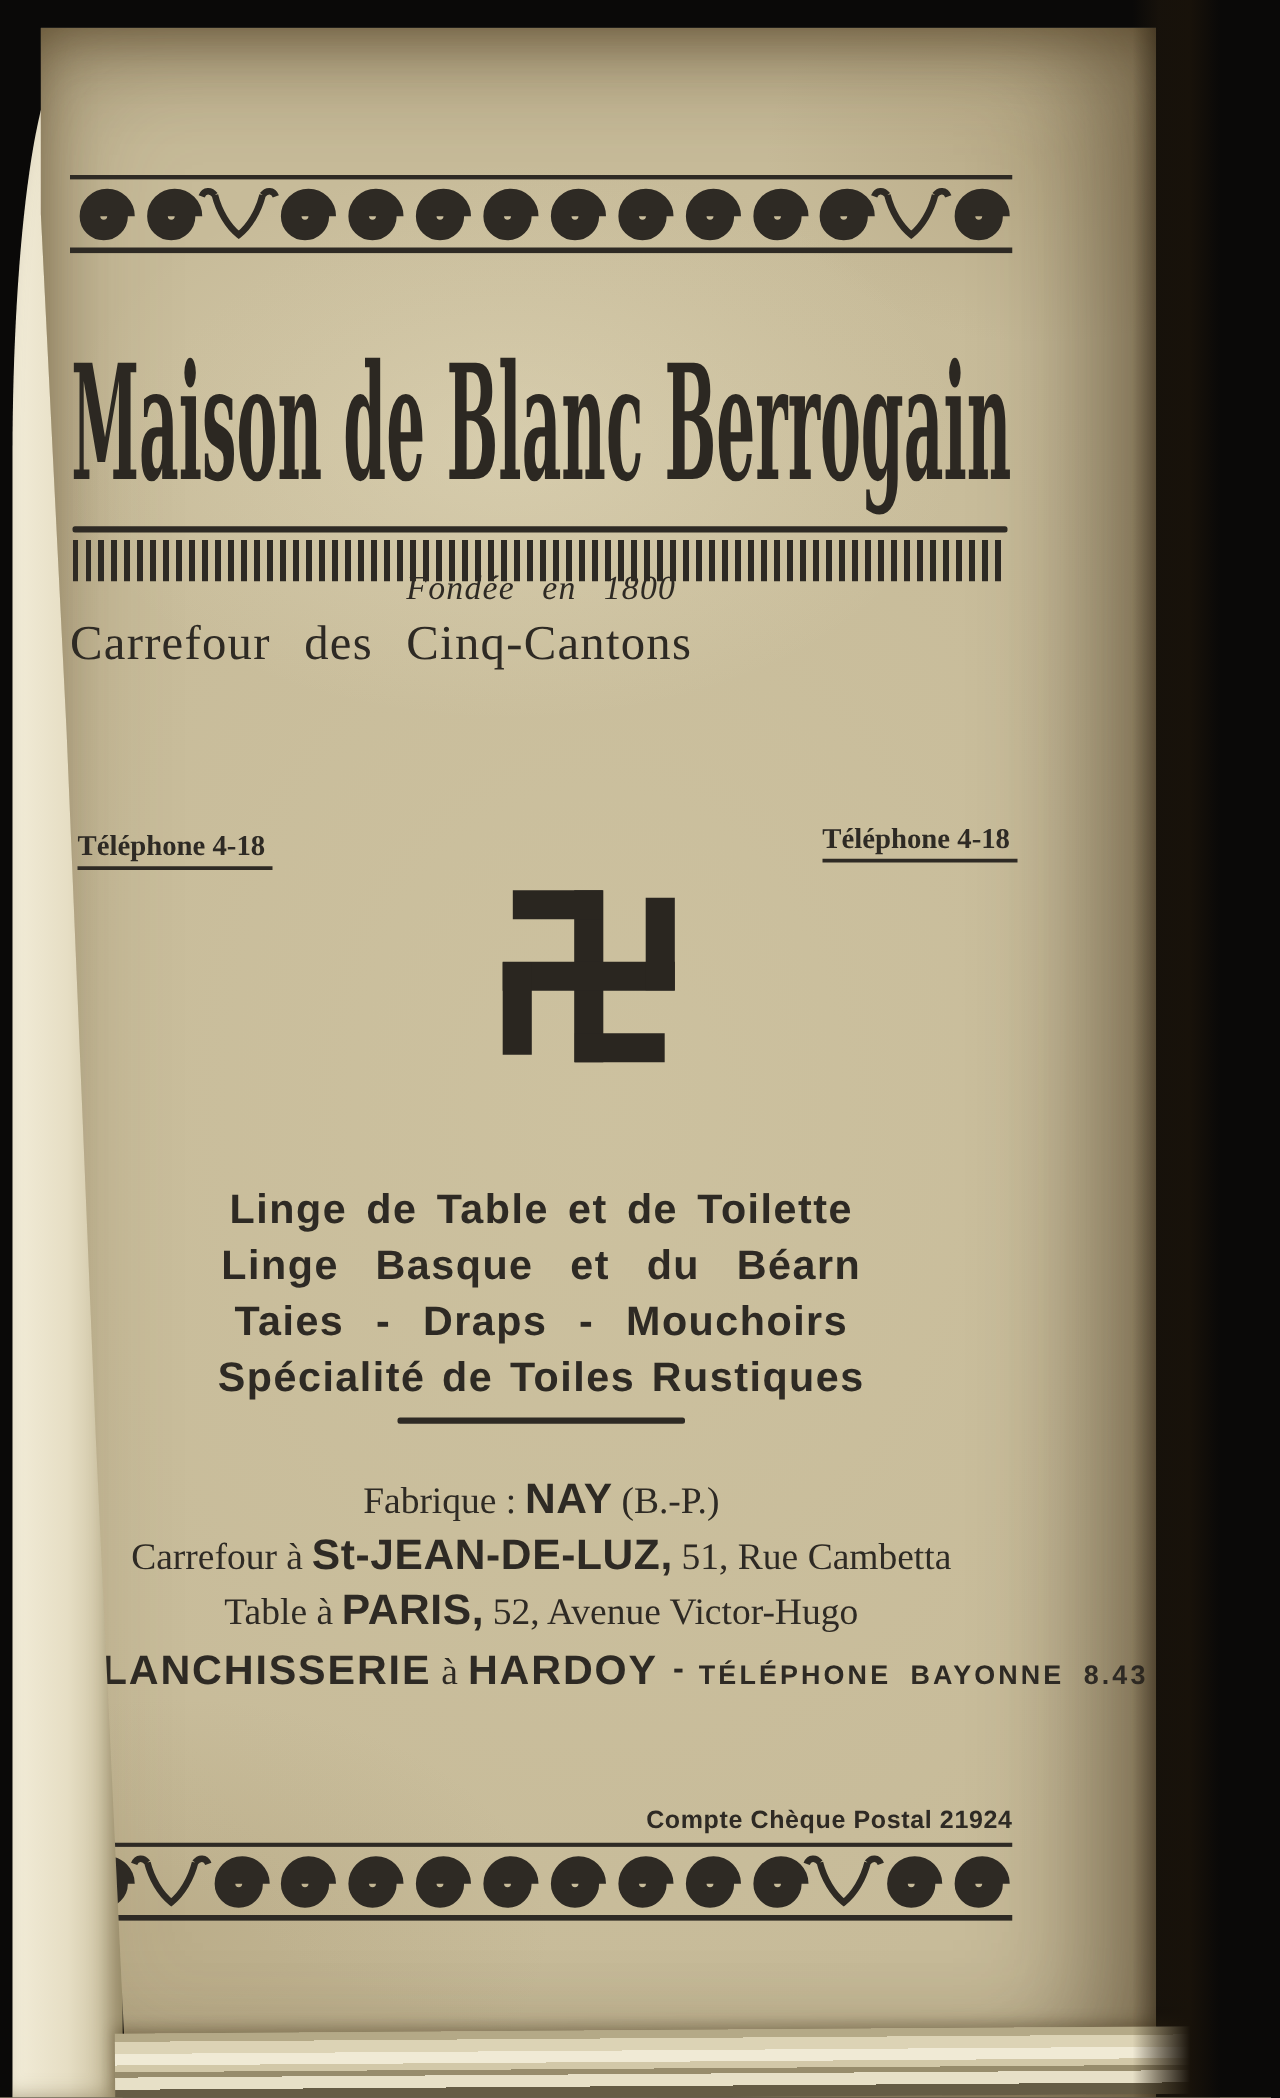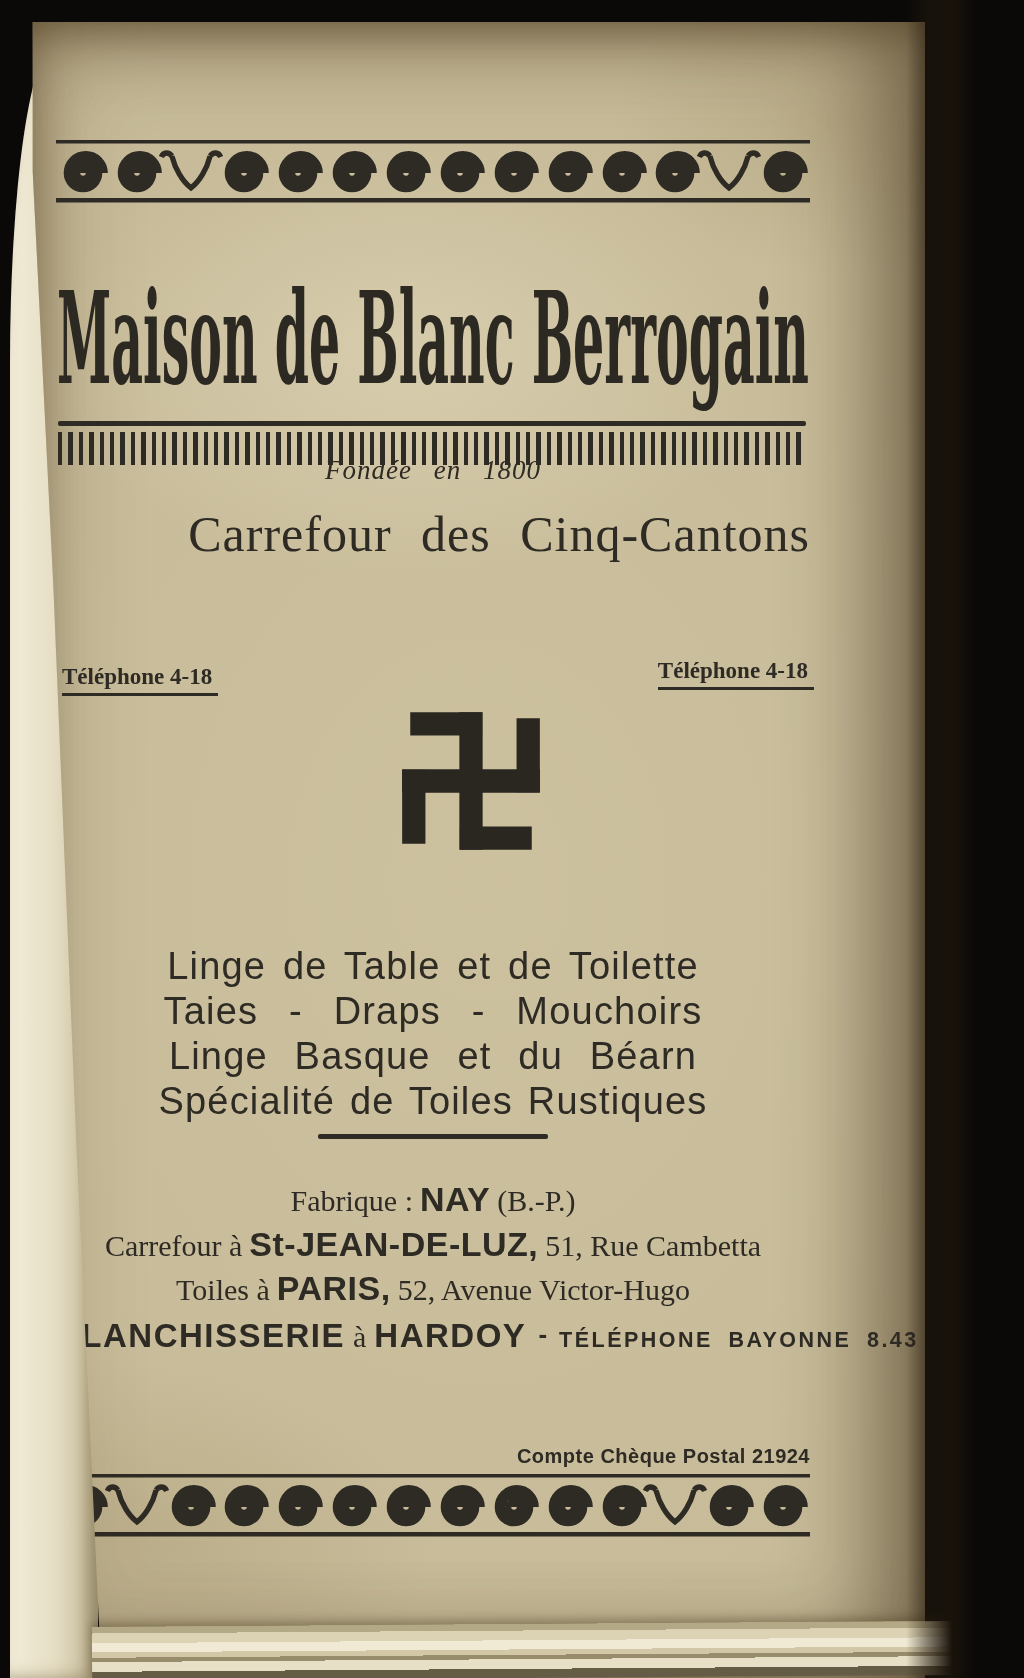--- a/index.html
+++ b/index.html
@@ -60,37 +60,37 @@
   }
 
   .masthead-rule{top:399px;left:2px;width:748px;height:5px;background:#2e2a24;border-radius:2px;}
   .tick-row{
     top:410px;left:2px;width:748px;height:33px;
     background:repeating-linear-gradient(90deg,#2e2a24 0 4.4px, transparent 4.4px 10.4px);
   }
 
   .founded{top:433px;left:0;width:100%;text-align:center;
     font-style:italic;font-size:27px;letter-spacing:1px;word-spacing:14px;}
-  .carrefour{top:483px;left:0;width:100%;text-align:right;
-    font-size:50px;letter-spacing:1px;word-spacing:16px;}
+  .carrefour{top:470px;left:0;width:100%;text-align:left;
+    font-size:39px;letter-spacing:1px;word-spacing:16px;}
   .city{top:542px;left:0;width:100%;text-align:center;}
   .city span{
     display:inline-block;font-family:"Liberation Sans",sans-serif;font-weight:bold;
     font-size:41px;letter-spacing:10px;padding:0 8px 7px 16px;
     border-bottom:5px solid #2e2a24;
   }
   .phone-row{top:642px;left:0;width:100%;height:40px;font-weight:bold;font-size:23px;}
   .phone-left{position:absolute;left:6px;top:0;}
   .phone-right{position:absolute;right:-4px;top:-6px;}
   .phone-row span span{display:inline-block;border-bottom:3px solid #2e2a24;padding:0 6px 3px 0;}
 
   .swastika{top:678px;left:334px;}
 
   .products{top:922px;left:0;width:100%;text-align:center;
-    font-family:"Liberation Sans",sans-serif;font-weight:normal;font-size:38px;letter-spacing:1.2px;}
+    font-family:"Liberation Sans",sans-serif;font-weight:bold;font-size:33px;letter-spacing:1.2px;}
   .products div{height:45px;line-height:45px;}
   .products div:nth-child(1){word-spacing:5px;}
   .products div:nth-child(2){word-spacing:19px;}
   .products div:nth-child(3){word-spacing:15px;}
   .products div:nth-child(4){word-spacing:3px;}
 
   .divider{top:1112px;left:262px;width:230px;height:5px;background:#2e2a24;border-radius:2px;}
 
   .loc-line{left:0;width:100%;text-align:center;font-size:30px;}
   .loc-fabrique{top:1158px;}
@@ -175,35 +175,35 @@
         <path d="M12,80 H148"></path>
         <path d="M91,23.5 H20"></path>
         <path d="M136.5,91 V18"></path>
         <path d="M69,136.5 H140"></path>
         <path d="M23.5,69 V142"></path>
       </g>
     </svg>
 
     <div class="products">
       <div>Linge de Table et de Toilette</div>
+      <div>Linge Basque et du Béarn</div>
       <div>Taies - Draps - Mouchoirs</div>
-      <div>Linge Basque et du Béarn</div>
       <div>Spécialité de Toiles Rustiques</div>
     </div>
 
     <div class="divider"></div>
 
     <div class="loc-line loc-fabrique">
       <span>Fabrique :</span><span class="loc-name">NAY</span><span>(B.-P.)</span>
     </div>
     <div class="loc-line loc-succursale">
       <span>Carrefour à</span><span class="loc-name">St-JEAN-DE-LUZ,</span><span>51, Rue Cambetta</span>
     </div>
     <div class="loc-line loc-paris">
-      <span>Toiles à</span><span class="loc-name">PARIS,</span><span>52, Avenue Victor-Hugo</span>
+      <span>Table à</span><span class="loc-name">PARIS,</span><span>52, Avenue Victor-Hugo</span>
     </div>
 
     <div class="svc-line svc-blanchisserie">
       <span class="svc-name">BLANCHISSERIE</span><span class="svc-connector">à</span><span class="svc-name2">HARDOY</span><span class="svc-sep">-</span><span class="svc-detail">TÉLÉPHONE BAYONNE 8.43</span>
     </div>
 
     <div class="postal">Compte Chèque Postal 21924</div>
 
     <svg class="frieze frieze-bottom" width="754" height="63" viewBox="0 0 754 63">
       <rect x="0" y="0" width="754" height="3.5" fill="#2e2a24"></rect>

